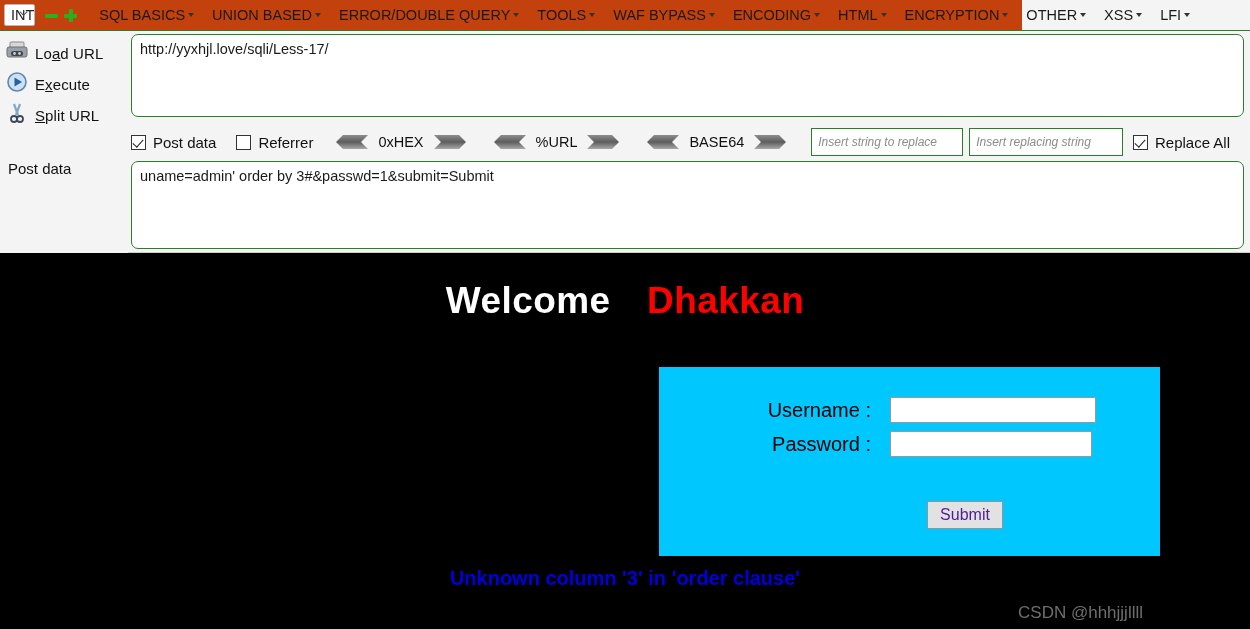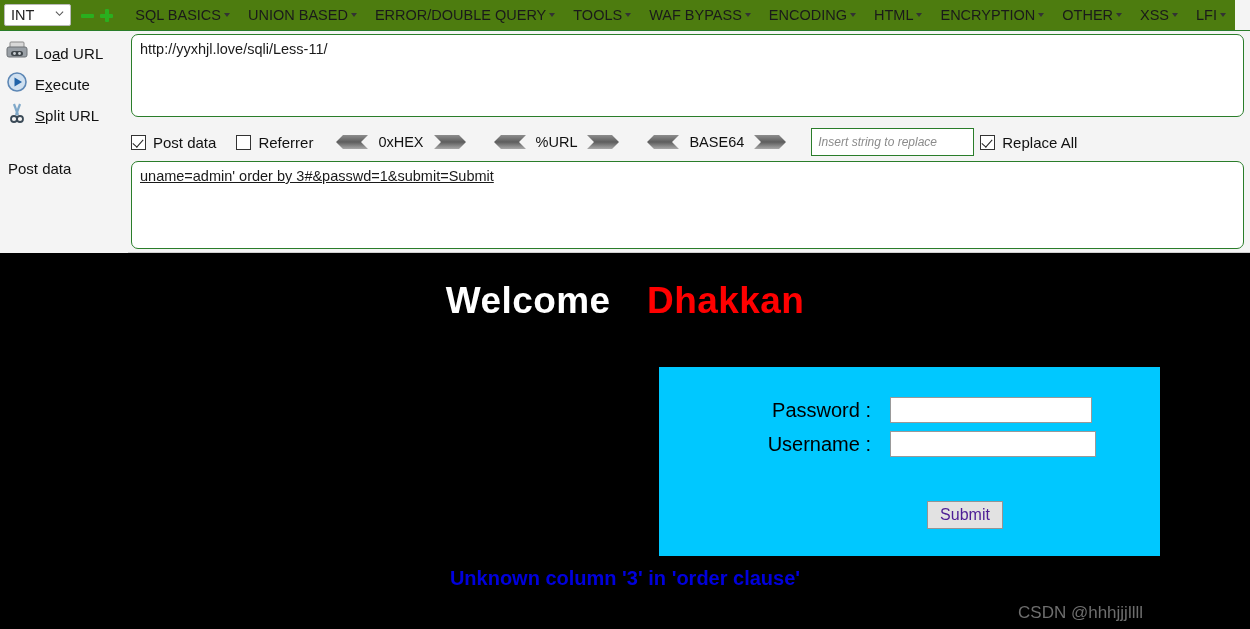--- a/index.html
+++ b/index.html
@@ -16,23 +16,23 @@
   #hackbar {
     position: absolute; left: 0; top: 0;
     width: 1250px; height: 253px;
     background: #f4f4f4;
     border-bottom: 1px solid #cfcfcf;
   }
 
   
   #menurow {
     position: absolute; left: 0; top: 0;
-    width: 1235px; height: 30px;
+    width: 1022px; height: 30px;
     display: flex; align-items: center;
-    background: #4d7c0f;
+    background: #c2410c;
   }
   .type-select {
     margin-left: 4px;
     width: 110px; height: 22px;
     background: #fff;
     border: 1px solid #b9b9b9;
     border-radius: 2px;
     display: flex; align-items: center;
     position: relative;
     padding-left: 6px;
@@ -101,21 +101,21 @@
   #urlbox { left: 131px; top: 34px; width: 1113px; height: 83px; }
   #urlbox .txt {
     padding: 6px 8px;
     font-size: 14.5px; color: #1a1a1a;
     white-space: pre-wrap; word-break: break-all;
   }
   #postbox { left: 131px; top: 161px; width: 1113px; height: 88px; }
   #postbox .txt {
     padding: 6px 8px;
     font-size: 14.5px; color: #1a1a1a;
-    white-space: pre-wrap; word-break: break-all; text-decoration: underline;
+    white-space: pre-wrap; word-break: break-all;
   }
 
   
   #toolbar {
     position: absolute; left: 131px; top: 127px;
     width: 1119px; height: 30px;
     display: flex; align-items: center;
   }
   .cbx-wrap { display: flex; align-items: center; gap: 7px; margin-right: 20px; cursor: pointer; }
   .cbx {
@@ -312,21 +312,21 @@
           <circle cx="9" cy="17" r="3" fill="none" stroke="#3b4a57" stroke-width="1.8"></circle>
           <circle cx="15" cy="17" r="3" fill="none" stroke="#3b4a57" stroke-width="1.8"></circle>
         </svg>
         <span class="side-label"><u>S</u>plit URL</span>
       </div>
 
       <div class="postdata-label">Post data</div>
     </div>
 
     <div id="urlbox" class="greenbox">
-      <div class="txt">http://yyxhjl.love/sqli/Less-11/</div>
+      <div class="txt">http://yyxhjl.love/sqli/Less-17/</div>
     </div>
 
     <div id="toolbar">
 
       <div class="cbx-wrap">
         <span class="cbx checked"></span>
         <span class="cbx-label">Post data</span>
       </div>
 
       <div class="cbx-wrap">
@@ -374,20 +374,23 @@
         </svg>
         <span class="nm">BASE64</span>
         <svg class="arrow" viewBox="0 0 36 16">
           <path d="M1 1 L26 1 L33 8 L26 15 L1 15 L8 8 Z" fill="url(#gr1)"></path>
         </svg>
       </div>
 
       <div id="repl1" class="repl-input">
         <span>Insert string to replace</span>
       </div>
+      <div id="repl2" class="repl-input">
+        <span>Insert replacing string</span>
+      </div>
 
       <div class="cbx-wrap">
         <span class="cbx checked"></span>
         <span class="cbx-label">Replace All</span>
       </div>
     </div>
 
     <div id="postbox" class="greenbox">
       <div class="txt">uname=admin' order by 3#&amp;passwd=1&amp;submit=Submit</div>
     </div>
@@ -395,26 +398,26 @@
 
   <div id="page">
 
     <div id="welcome">
       <span class="w">Welcome</span>
       <span class="d">Dhakkan</span>
     </div>
 
     <div id="loginbox">
       <div class="form-row">
+        <div class="f-label">Username :</div>
+        <div id="u-input" class="f-input"></div>
+      </div>
+      <div class="form-row">
         <div class="f-label">Password :</div>
         <div id="p-input" class="f-input"></div>
-      </div>
-      <div class="form-row">
-        <div class="f-label">Username :</div>
-        <div id="u-input" class="f-input"></div>
       </div>
       <div id="submit-btn">Submit</div>
     </div>
 
     <div id="errmsg">Unknown column '3' in 'order clause'</div>
 
     <div id="watermark">CSDN @hhhjjjllll</div>
   </div>
 </div>
 

